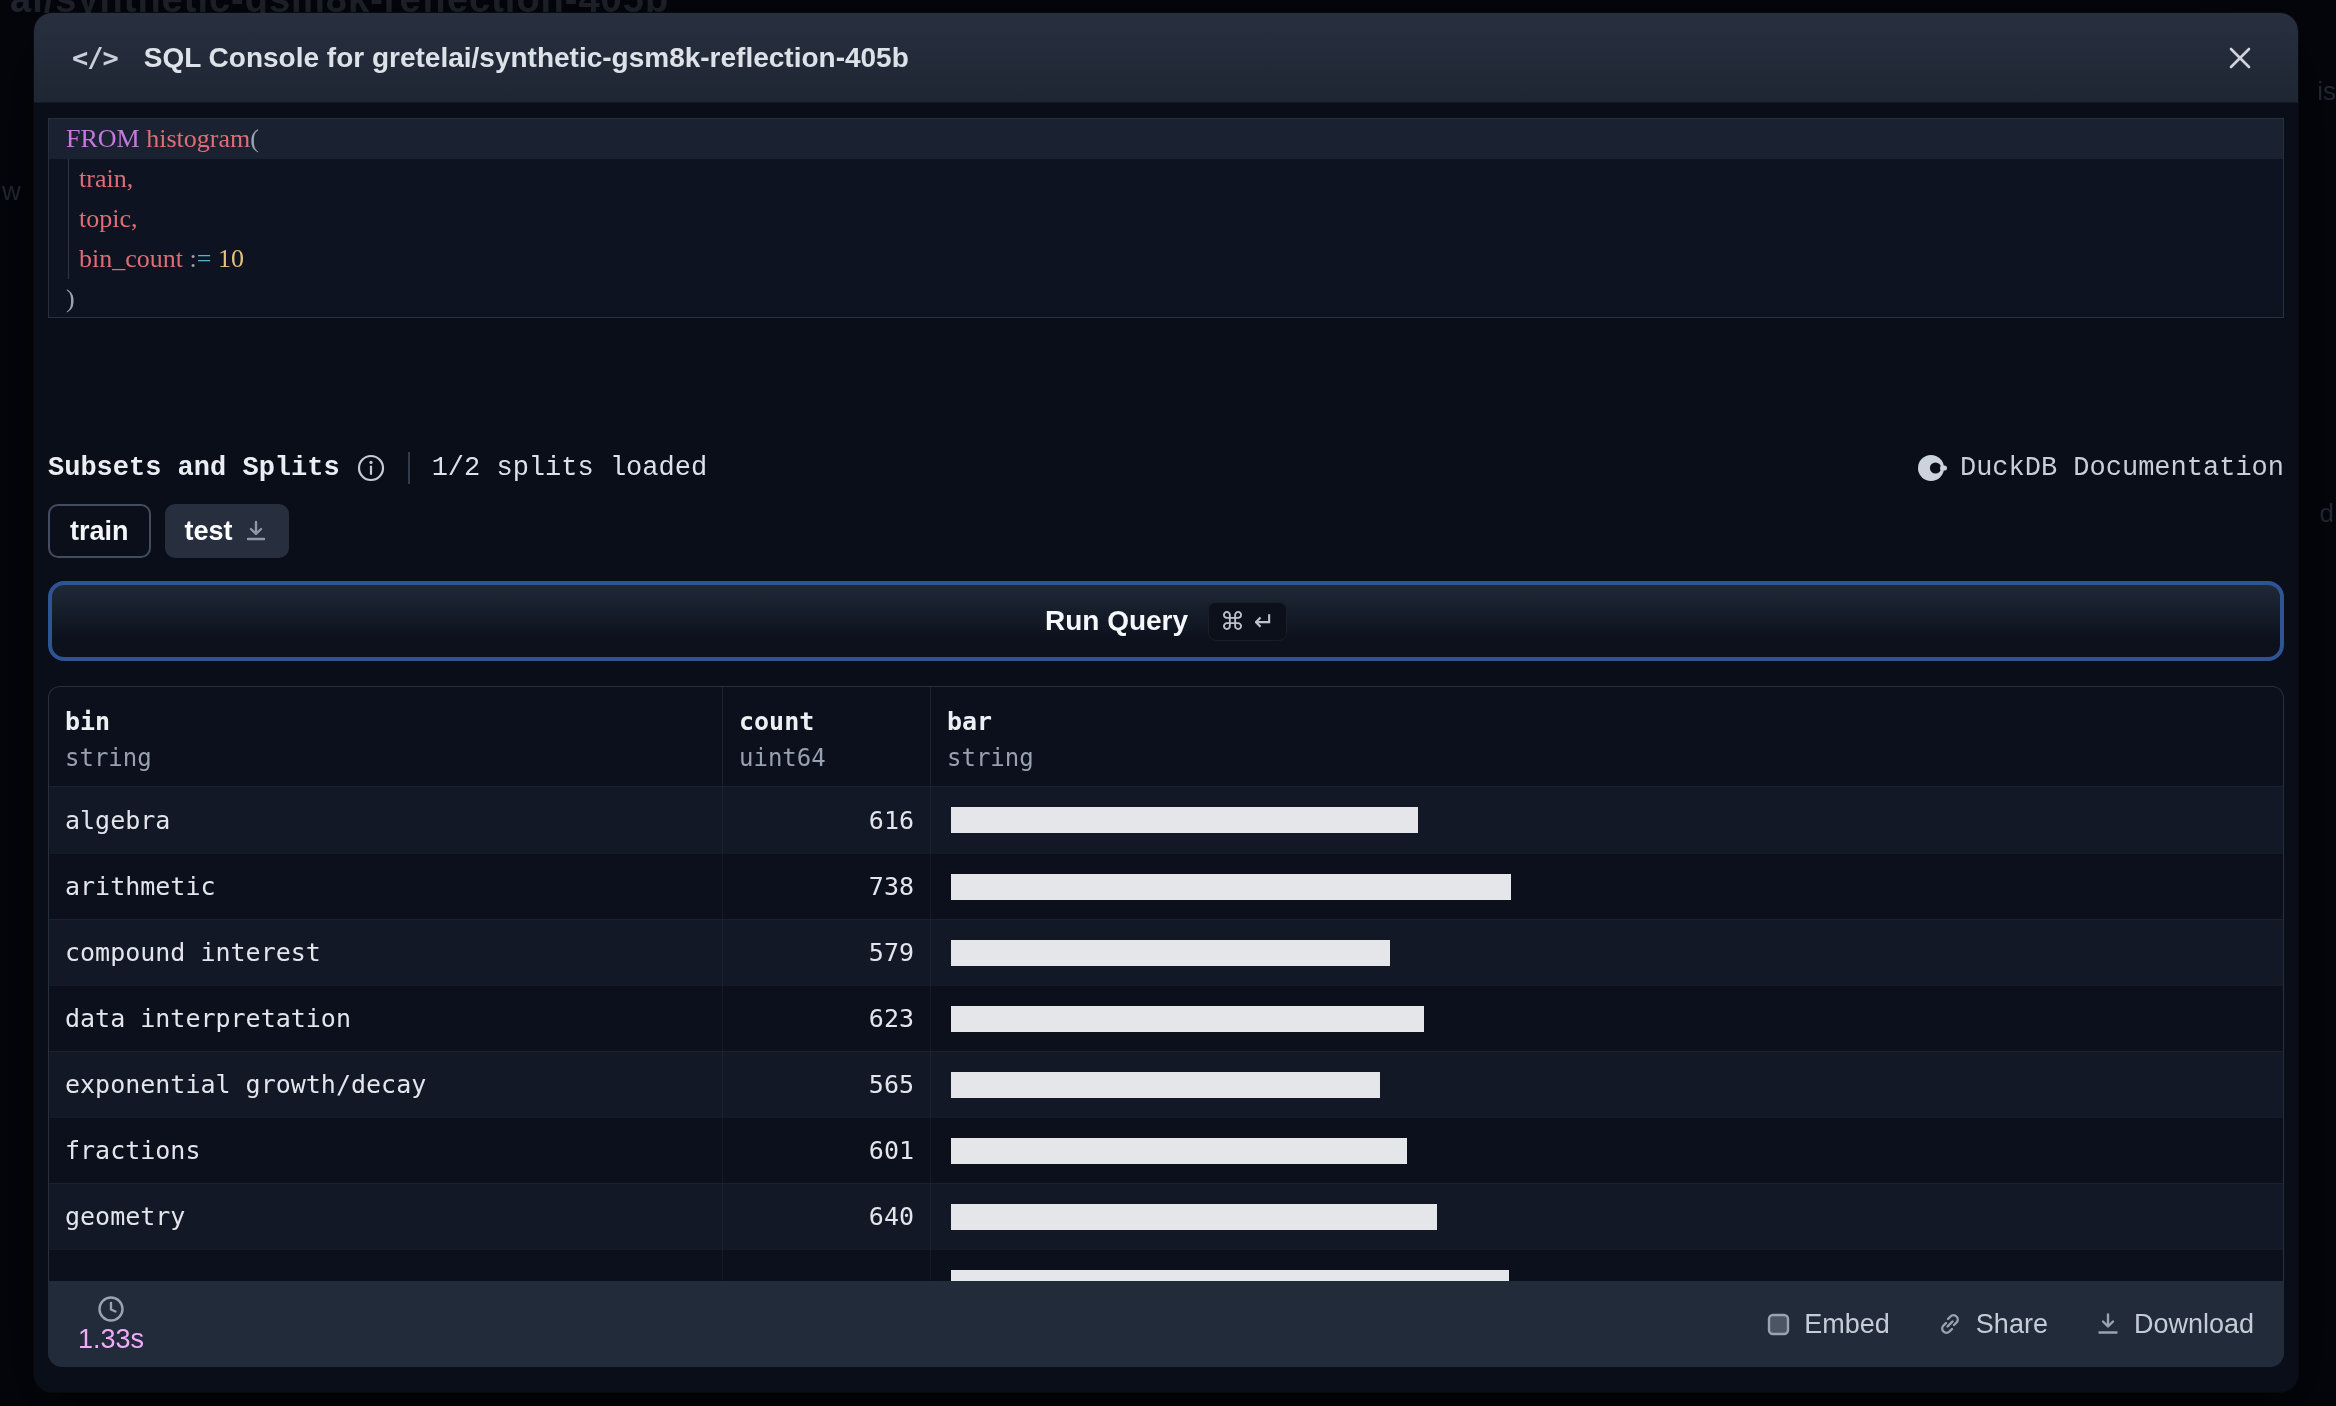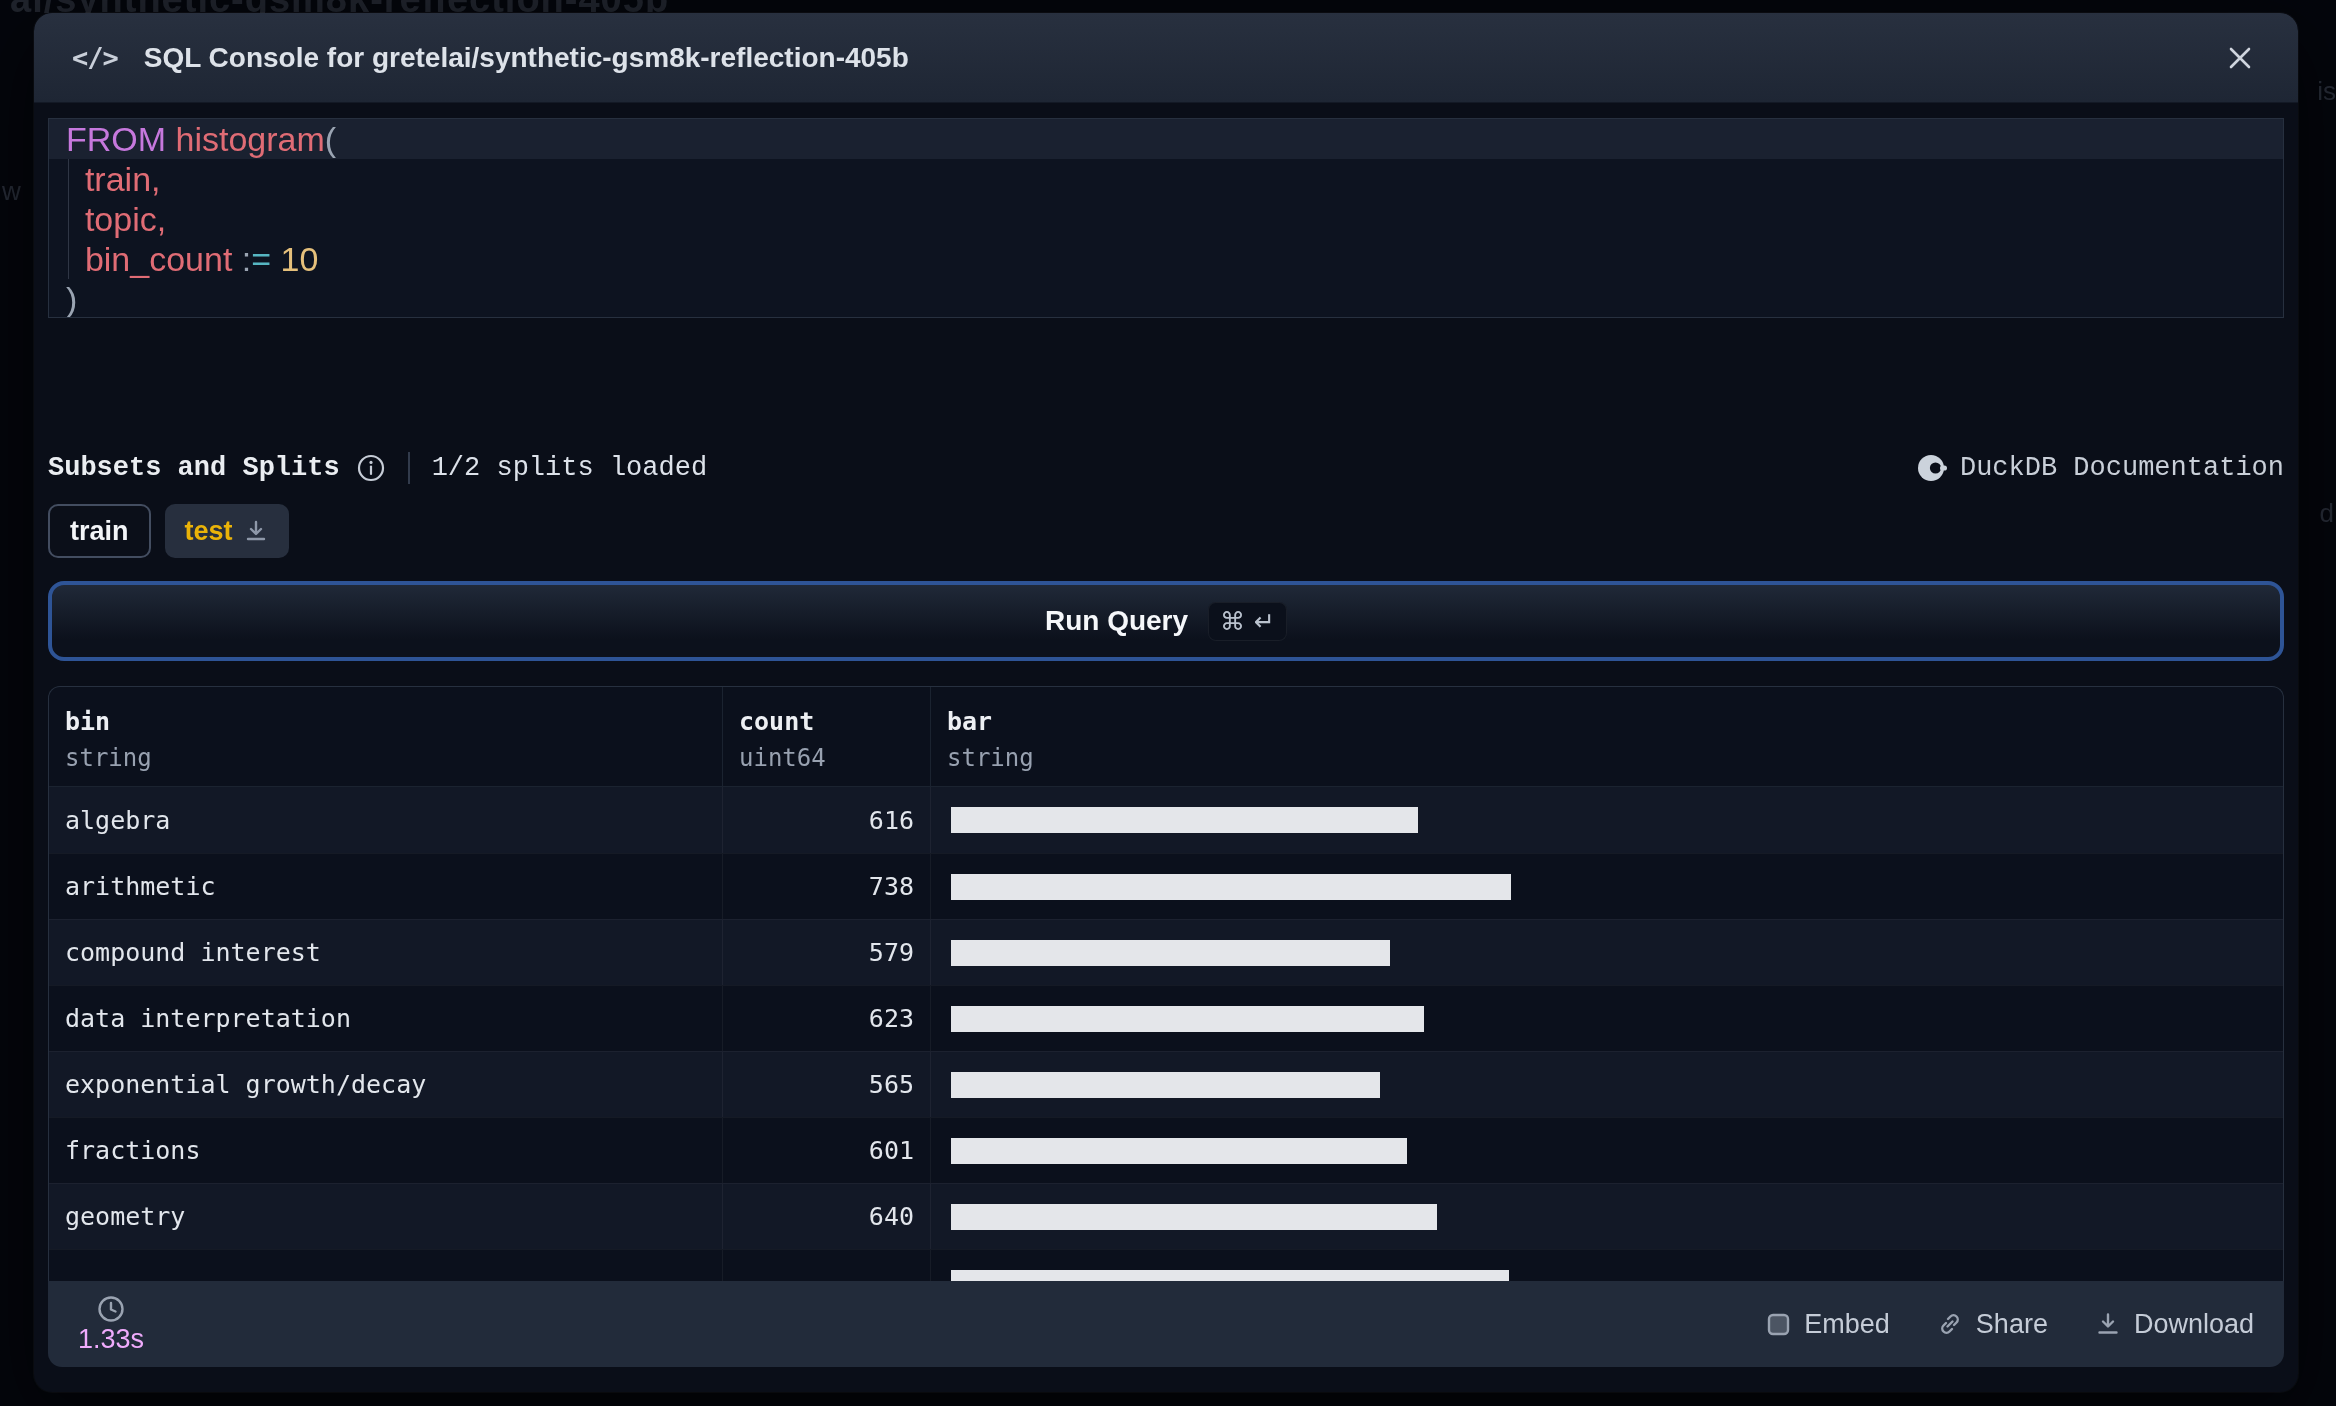--- a/index.html
+++ b/index.html
@@ -34,21 +34,21 @@
     font-family:"DejaVu Sans Mono",monospace; font-size:27px; font-weight:700;
     color:#c9cfd9; letter-spacing:-1px;
   }
   .modal-title { font-size:28px; font-weight:700; color:#dde2e9; }
   .close-btn { margin-left:auto; width:40px; height:40px; display:flex; align-items:center; justify-content:center; }
 
   
   .editor {
     position:relative; margin:15px 14px 0; height:200px;
     background:#0d1320; border:1px solid #27303f;
-    font-family:Liberation Sans, sans-serif; font-size:34px; line-height:40px;
+    font-family:Liberation Serif, serif; font-size:26px; line-height:40px;
     color:#aab2bf; overflow:hidden;
   }
   .code-line { height:40px; padding-left:17px; white-space:pre; }
   .code-line.active { background:#1a2130; }
   .indent-guide { position:absolute; left:19px; top:40px; width:1px; height:120px; background:rgba(170,180,200,0.22); }
   .tok-kw  { color:#c678dd; }
   .tok-id  { color:#e06c75; }
   .tok-pun { color:#9aa4b2; }
   .tok-op  { color:#56b6c2; }
   .tok-num { color:#e5c07b; }
@@ -61,21 +61,21 @@
   .v-divider { width:2px; height:32px; background:#323b4c; margin:0 6px; }
   .splits-status { font-size:27px; color:#dde2ea; }
   .doc-link { margin-left:auto; display:flex; align-items:center; gap:12px; }
   .doc-link span { font-size:27px; color:#c9cfd8; }
   .icon-stroke { stroke:#c6ccd6; stroke-width:2.2; fill:none; stroke-linecap:round; stroke-linejoin:round; }
 
   
   .tabs { margin:20px 14px 0; display:flex; gap:14px; }
   .tab { height:54px; display:flex; align-items:center; gap:10px; border-radius:10px; font-size:27px; font-weight:700; }
   .tab-active { padding:0 20px; border:2px solid #434d60; color:#f3f5f8; background:#0b0f19; }
-  .tab-inactive { padding:0 18px; background:#272f3e; color:#eab308; border:2px solid transparent; }
+  .tab-inactive { padding:0 18px; background:#272f3e; color:#ffffff; border:2px solid transparent; }
 
   
   .run-query {
     margin:23px 14px 0; height:80px; border-radius:16px; border:4px solid #2e5496;
     background:linear-gradient(180deg,#202938 0%,#0c111c 75%);
     display:flex; align-items:center; justify-content:center; gap:20px;
   }
   .run-label { font-size:28px; font-weight:700; color:#f5f7fa; }
   .kbd {
     background:#0b101b; border-radius:8px; padding:5px 12px; display:flex; gap:9px;

